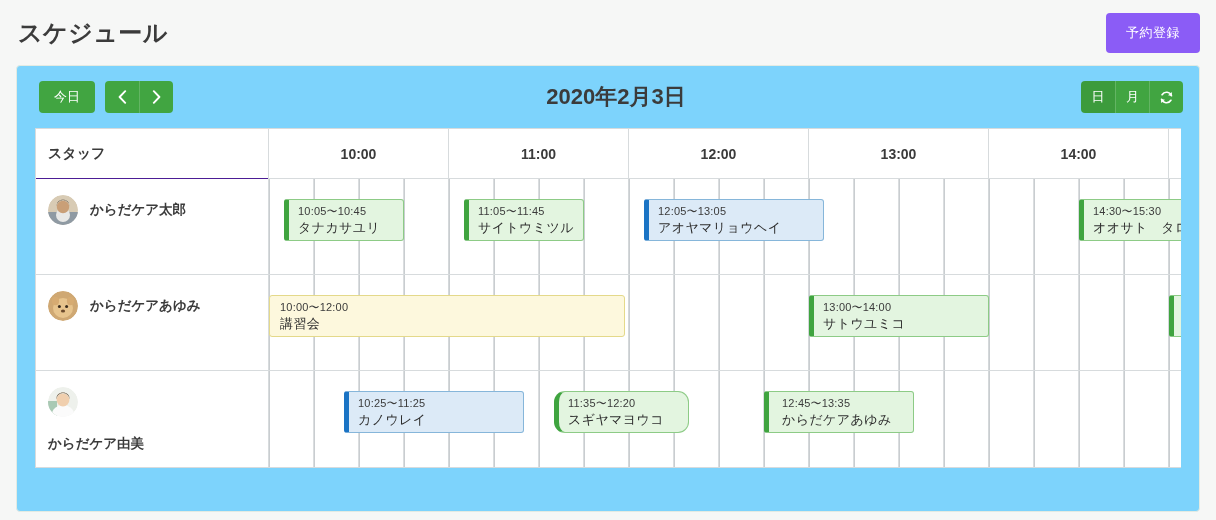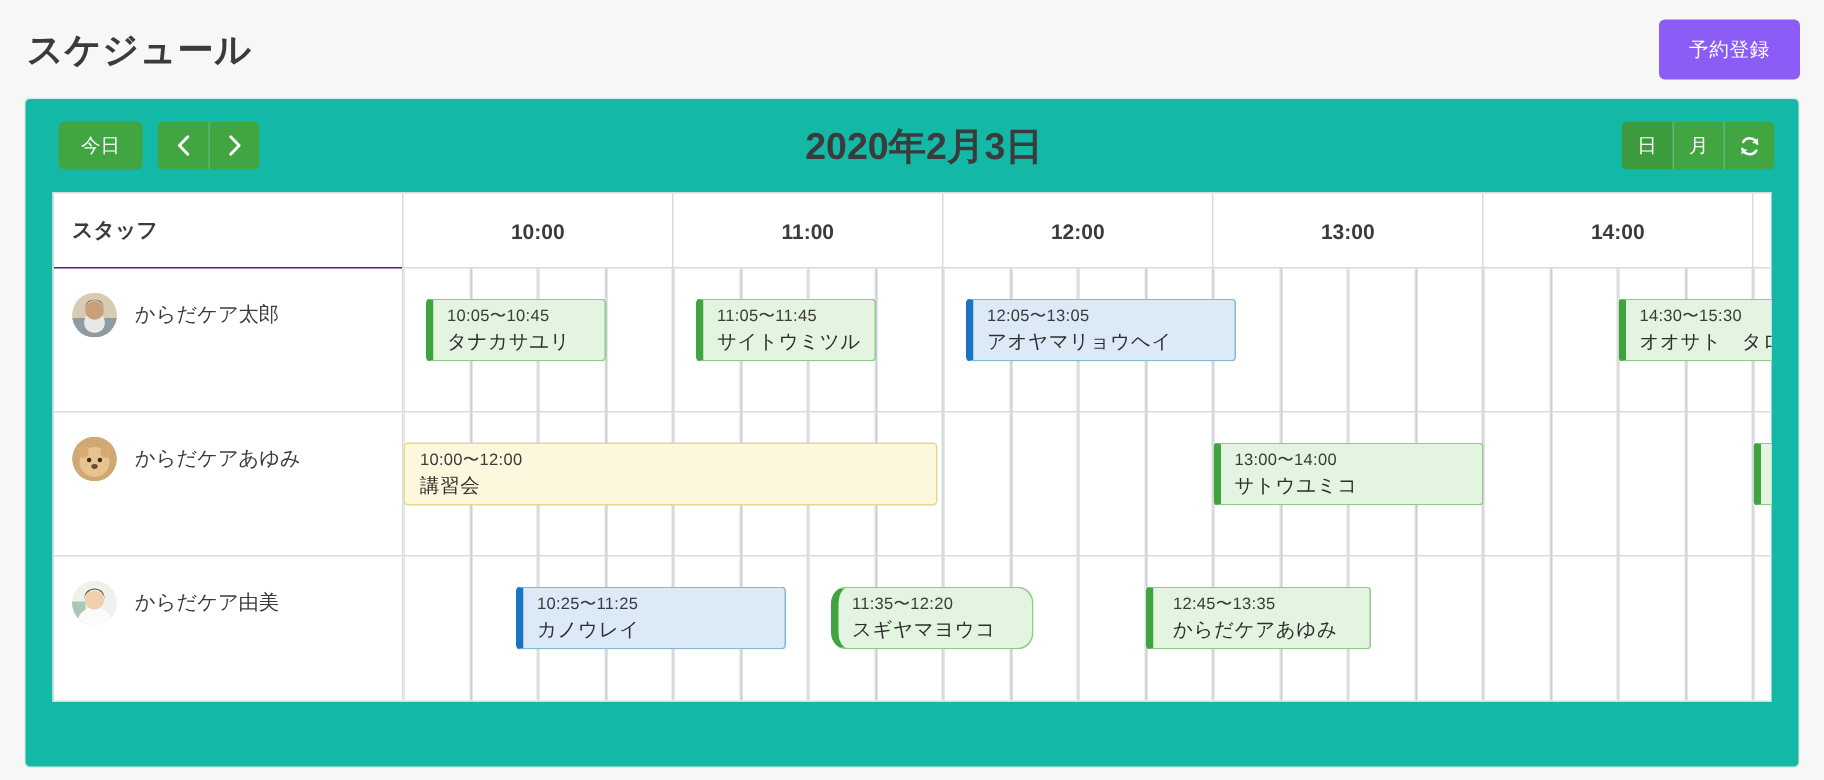--- a/index.html
+++ b/index.html
@@ -38,21 +38,21 @@
     font-size: 13px;
     font-family: inherit;
     padding: 11px 20px;
     cursor: pointer;
     letter-spacing: .5px;
   }
 
   
   .card {
     margin: 0 16px;
-    background: #14b8a6;
+    background: #7dd3fc;
     border: 1px solid #e3ebe3;
     border-radius: 4px;
     height: 447px;
     box-sizing: border-box;
     overflow: hidden;
   }
 
   
   .toolbar {
     height: 62px;
@@ -101,21 +101,21 @@
     justify-content: center;
   }
   .btn-group .seg.active { background: #3c9b3c; }
   .btn-group .seg + .seg { border-left: 1px solid rgba(255,255,255,.18); }
   .seg svg { display: block; }
 
   .toolbar-date {
     position: absolute;
     left: 16px; right: 0;
     text-align: center;
-    font-size: 25px;
+    font-size: 22px;
     font-weight: bold;
     color: #3b3b3b;
     pointer-events: none;
   }
   .toolbar-right {
     margin-left: auto;
     display: flex;
     align-items: center;
     z-index: 1;
   }
@@ -150,33 +150,34 @@
   }
   .staff-cell {
     height: 96px;
     display: flex;
     align-items: flex-start;
     padding: 16px 0 0 12px;
     border-bottom: 1px solid #d7dbdd;
     box-sizing: border-box;
     gap: 12px;
   }
-  .staff-cell:last-child { border-bottom: none; }
+  .staff-cell:last-child { border-bottom: none; flex-direction: column; }
   .avatar {
     width: 30px; height: 30px;
     border-radius: 50%;
     flex: 0 0 30px;
     overflow: hidden;
     position: relative;
   }
   .avatar svg { display: block; }
   .staff-name {
     font-size: 13.5px;
     color: #3b3b3b;
     line-height: 30px;
+    font-weight: bold;
   }
 
   .grid-col {
     flex: 1 1 auto;
     position: relative;
     overflow: hidden;
   }
   .time-head {
     height: 50px;
     display: flex;

